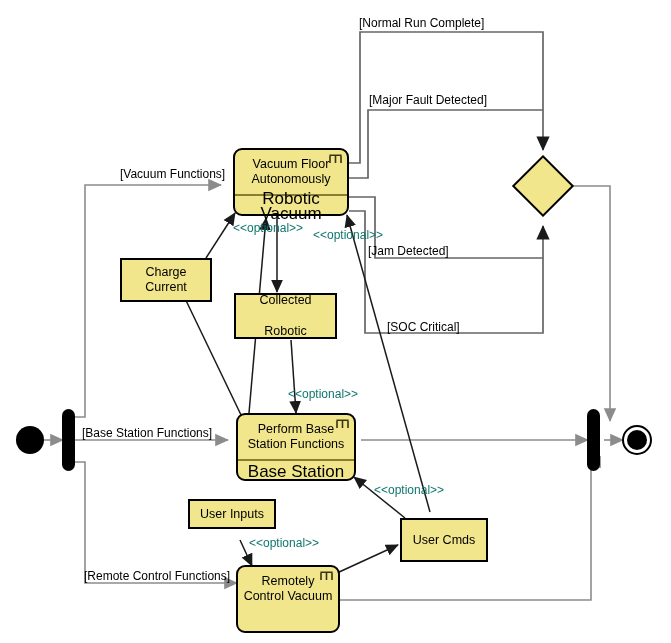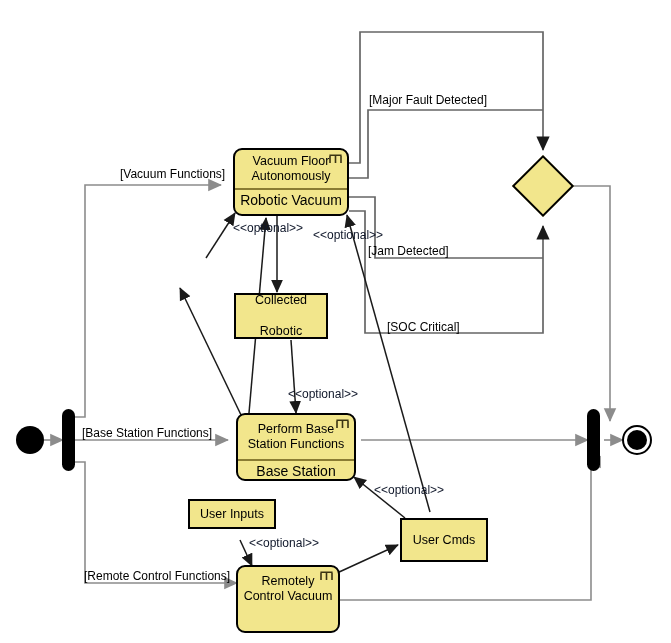--- a/index.html
+++ b/index.html
@@ -51,21 +51,21 @@
     padding: 2px 4px;
   }
   .node .node-part {
     box-sizing: border-box;
     width: 100%;
     border-top: 2px solid #8a7c33;
     display: flex;
     align-items: center;
     justify-content: center;
     padding: 2px 4px;
-    font-size: 14px;
+    font-size: 17px;
   }
   .node .rake {
     position: absolute;
     right: 5px;
     top: 3px;
     width: 13px;
     height: 11px;
     pointer-events: none;
   }
   .node.plain {
@@ -129,21 +129,21 @@
     line-height: 14px;
     color: #000000;
     white-space: nowrap;
     z-index: 7;
     background: transparent;
   }
   .stereotype {
     position: absolute;
     font-size: 12px;
     line-height: 14px;
-    color: #0f172a;
+    color: #0f766e;
     white-space: nowrap;
     z-index: 7;
   }
 </style>
 </head>
 <body>
 
 <div id="canvas">
 
   <svg id="wires" viewBox="0 0 671 643">
@@ -222,29 +222,33 @@
   <div class="fork-bar" style="left:587px; top:409px; height:62px;"></div>
 
   <div class="final-node" style="left:622px; top:425px;"></div>
 
   <div class="decision-node" style="left:521px; top:164px;"></div>
 
   <div class="node rounded" style="left:233px; top:148px; width:116px; height:68px;">
     <svg class="rake" viewBox="0 0 13 11">
       <path d="M1,10 L1,3 M6.5,10 L6.5,3 M12,10 L12,3 M0.4,2.2 L12.6,2.2" stroke="#3a3412" stroke-width="1.6" fill="none"></path>
     </svg>
-    <div class="node-name" style="height:38px;border-radius:16px;">
+    <div class="node-name" style="height:44px;border-radius:16px;">
       <span>Vacuum Floor</span>
       <span>Autonomously</span>
     </div>
     <div class="node-part" style="height:22px;">Robotic Vacuum</div>
   </div>
 
-
-  <div class="node plain" style="left:234px; top:293px; width:94px; height:46px;gap:16px;">
+  <div class="node plain" style="left:120px; top:258px; width:92px; height:44px;">
+    <span>Charge</span>
+    <span>Current</span>
+  </div>
+
+  <div class="node plain" style="left:234px; top:293px; width:103px; height:46px;gap:16px;">
     <span>Collected</span>
     <span>Robotic</span>
   </div>
 
   <div class="node rounded" style="left:236px; top:413px; width:120px; height:68px;">
     <svg class="rake" viewBox="0 0 13 11">
       <path d="M1,10 L1,3 M6.5,10 L6.5,3 M12,10 L12,3 M0.4,2.2 L12.6,2.2" stroke="#3a3412" stroke-width="1.6" fill="none"></path>
     </svg>
     <div class="node-name" style="height:44px;">
       <span>Perform Base</span>
@@ -270,20 +274,21 @@
   <div class="node plain" style="left:400px; top:518px; width:88px; height:44px;">
     <span>User Cmds</span>
   </div>
 
   <div class="edge-label" style="left:88px; top:167px;padding-left:32px;">[Vacuum Functions]</div>
 
   <div class="edge-label" style="left:82px; top:426px;text-align:right;">[Base Station Functions]</div>
 
   <div class="edge-label" style="left:84px; top:569px;">[Remote Control Functions]</div>
 
+  <div class="edge-label" style="left:359px; top:16px;">[Normal Run Complete]</div>
 
   <div class="edge-label" style="left:369px; top:93px;">[Major Fault Detected]</div>
 
   <div class="edge-label" style="left:368px; top:244px;">[Jam Detected]</div>
 
   <div class="edge-label" style="left:359px; top:320px;padding-left:28px;">[SOC Critical]</div>
 
   <div class="stereotype" style="left:233px; top:221px;">&lt;&lt;optional&gt;&gt;</div>
 
   <div class="stereotype" style="left:313px; top:228px;">&lt;&lt;optional&gt;&gt;</div>

